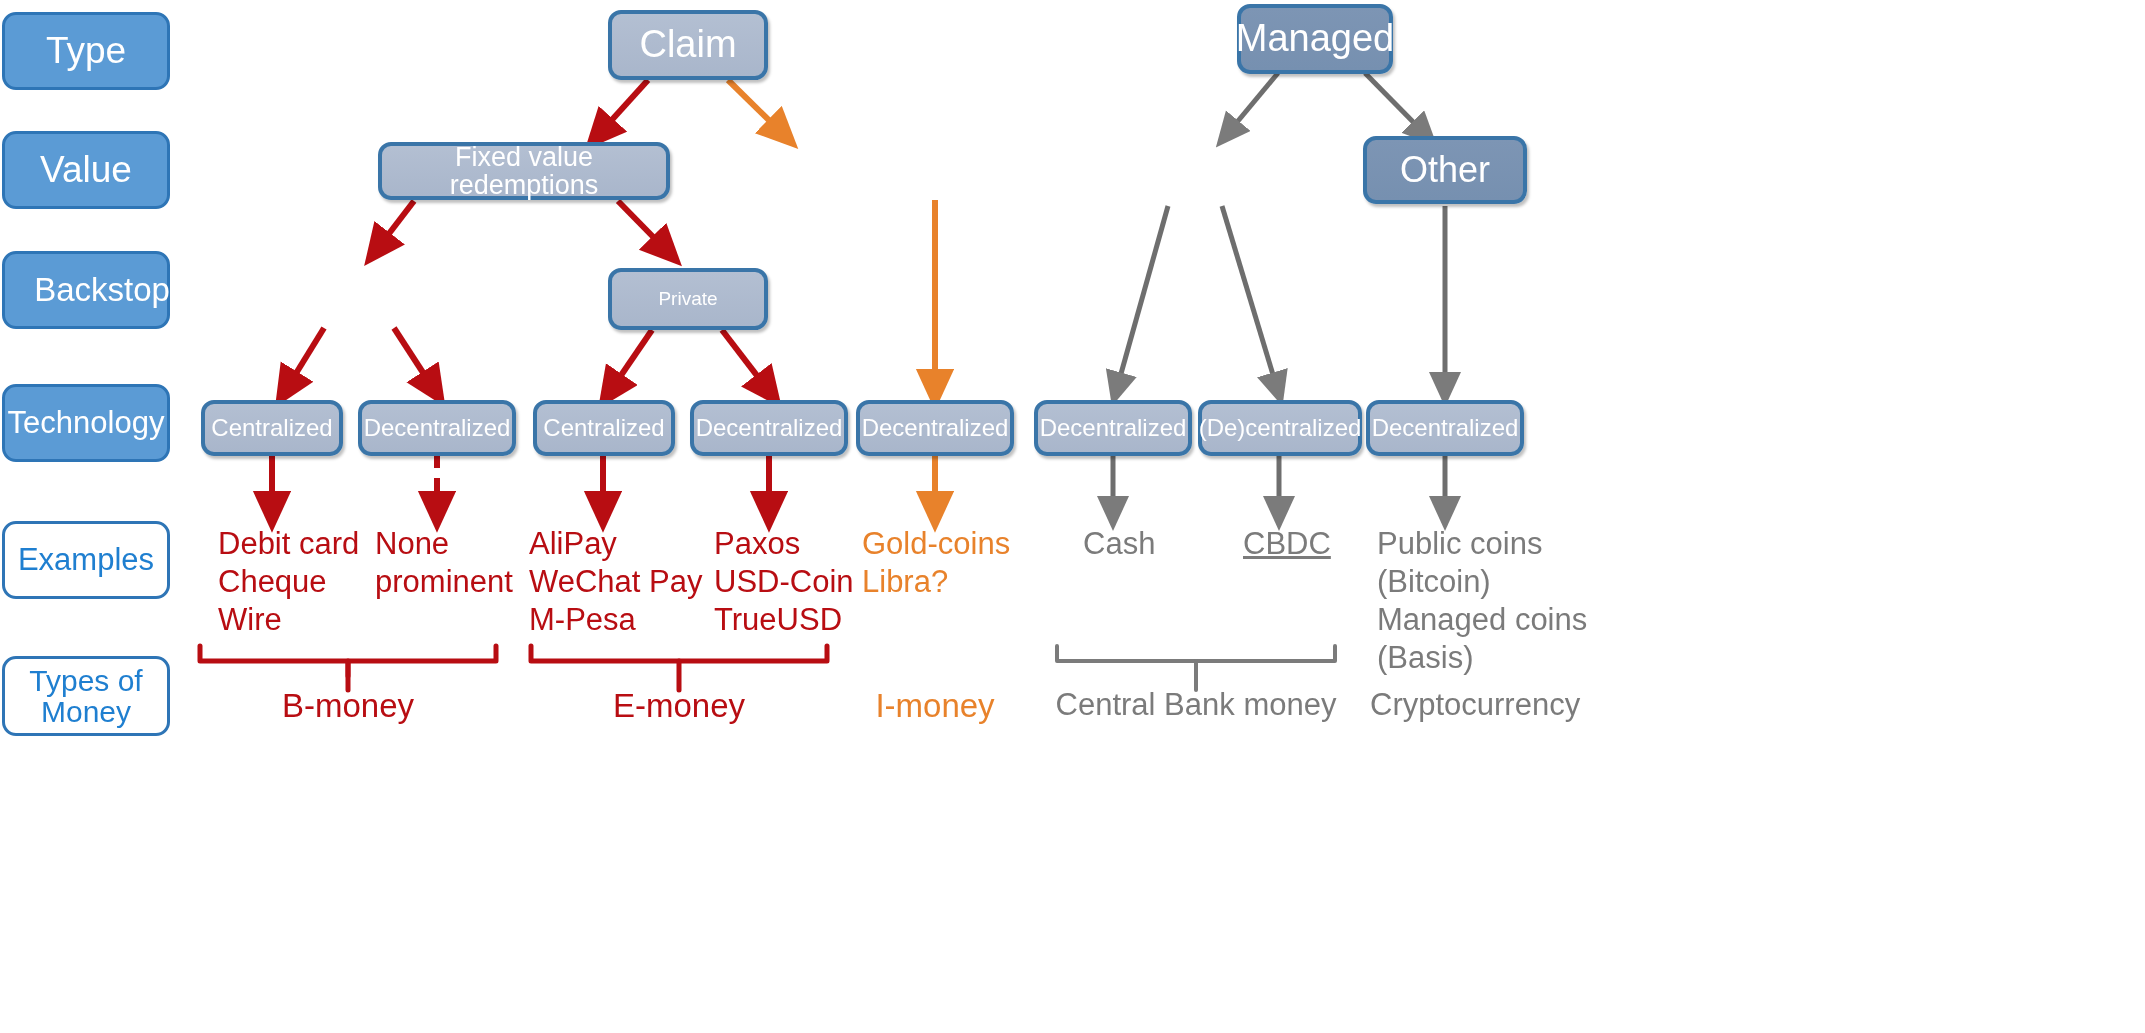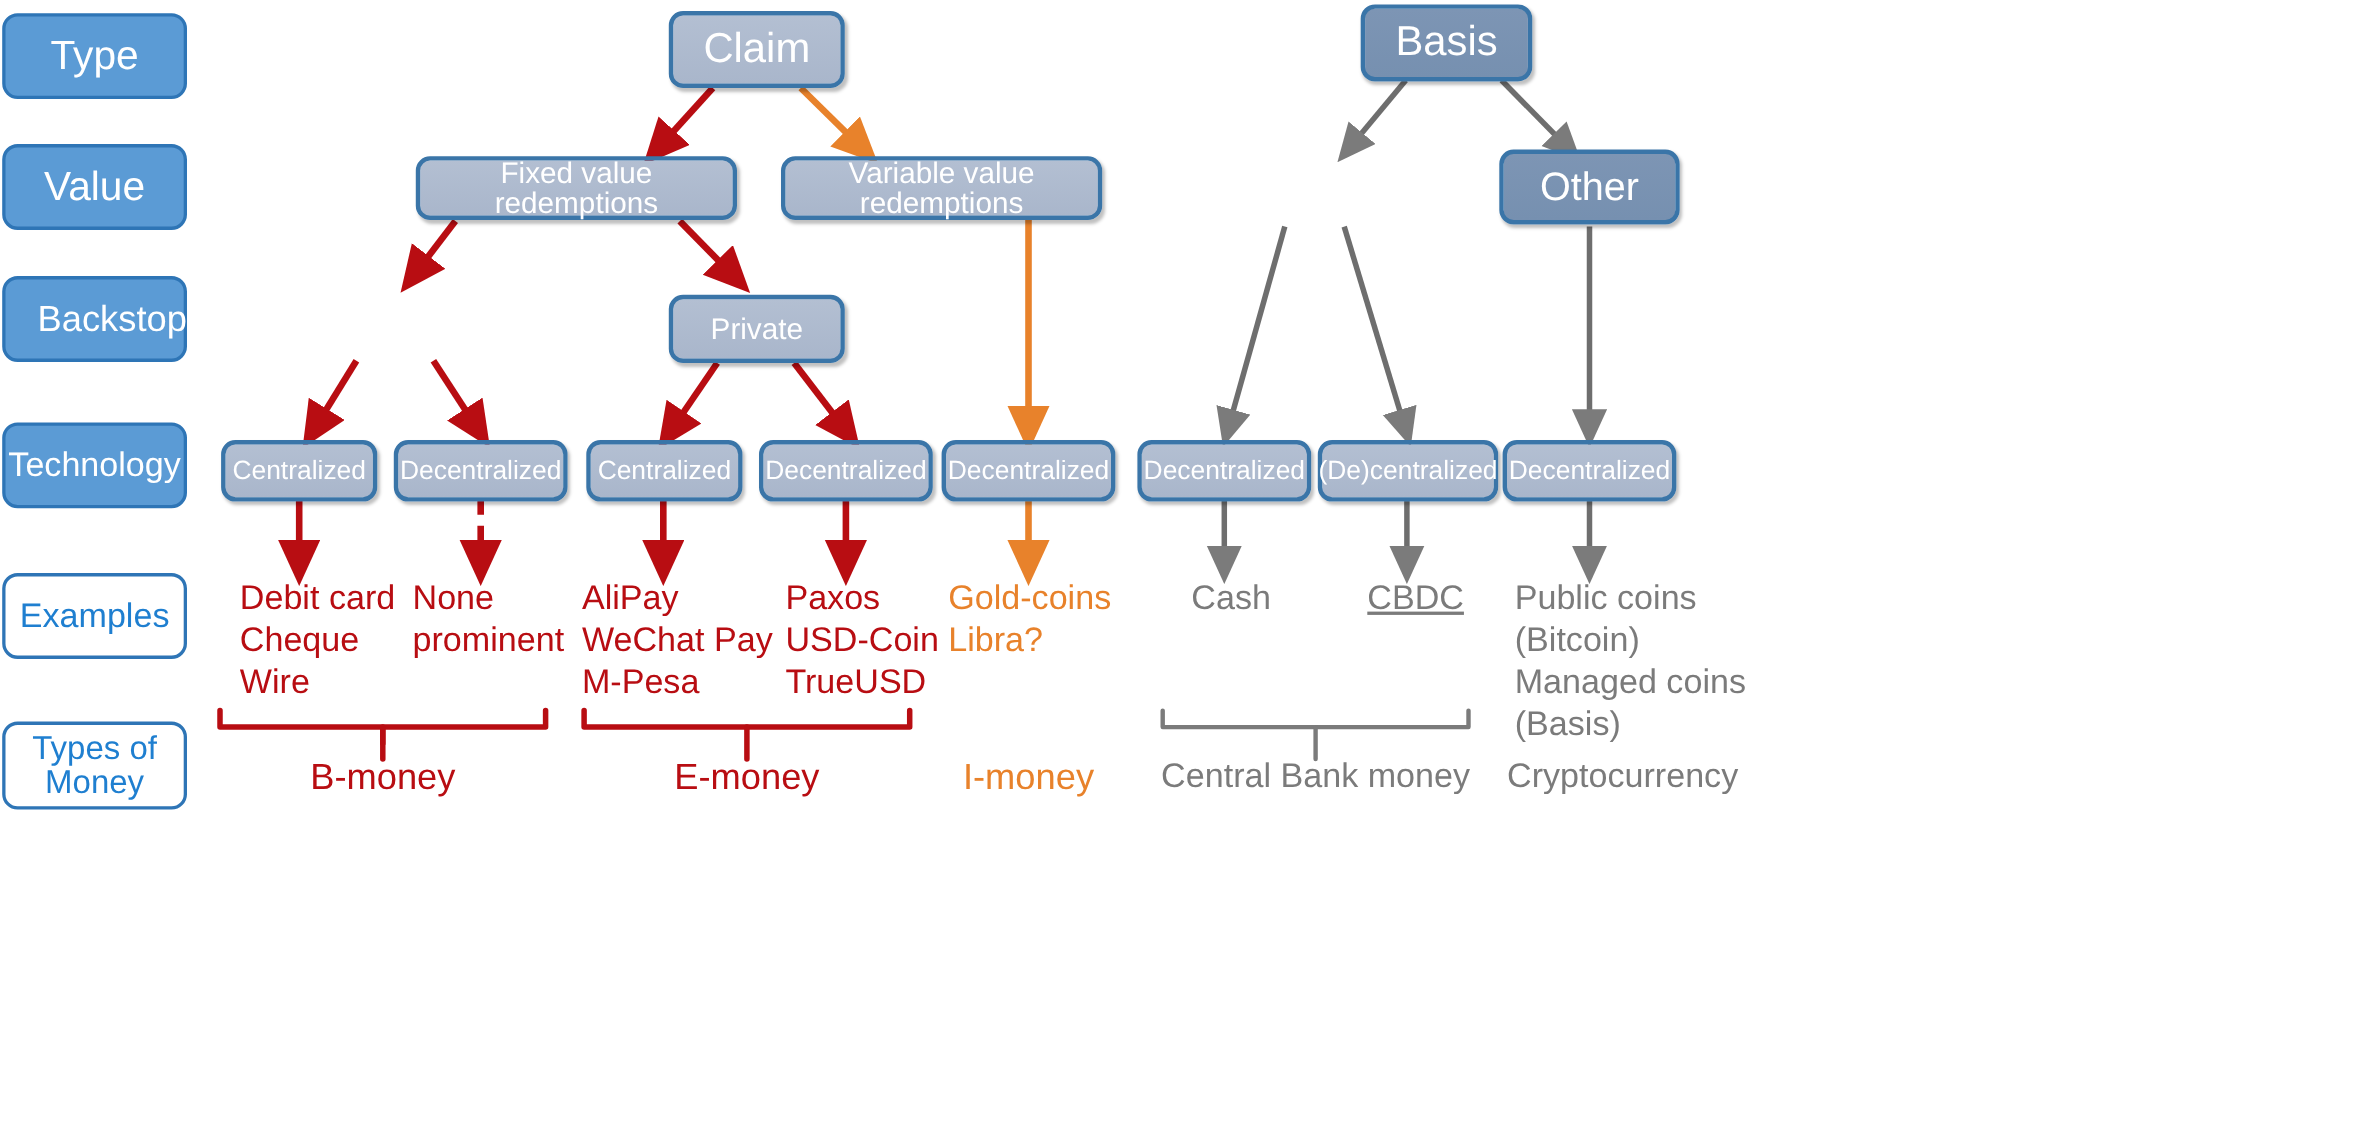--- a/index.html
+++ b/index.html
@@ -170,34 +170,31 @@
   </div>
   <div class="rowlabel hollow" style="left:2px;top:656px;width:168px;height:80px;font-size:30px;white-space:pre-line;">
     <span>Types of
 Money</span>
   </div>
 
   <div class="node light" style="left:608px;top:10px;width:160px;height:70px;font-size:38px;">
     <span>Claim</span>
   </div>
   <div class="node dark" style="left:1237px;top:4px;width:156px;height:70px;font-size:38px;">
-    <span>Basis</span>
+    <span>Managed</span>
   </div>
 
   <div class="node light" style="left:378px;top:142px;width:292px;height:58px;font-size:27px;">
     <span>Fixed value redemptions</span>
   </div>
-  <div class="node light" style="left:710px;top:142px;width:292px;height:58px;font-size:27px;">
-    <span>Variable value redemptions</span>
-  </div>
   <div class="node dark" style="left:1363px;top:136px;width:164px;height:68px;font-size:36px;">
     <span>Other</span>
   </div>
 
-  <div class="node light" style="left:608px;top:268px;width:160px;height:62px;font-size:27px;">
+  <div class="node light" style="left:608px;top:268px;width:160px;height:62px;font-size:19px;">
     <span>Private</span>
   </div>
 
   <div class="node light" style="left:201px;top:400px;width:142px;height:56px;font-size:24px;">
     <span>Centralized</span>
   </div>
   <div class="node light" style="left:358px;top:400px;width:158px;height:56px;font-size:24px;">
     <span>Decentralized</span>
   </div>
   <div class="node light" style="left:533px;top:400px;width:142px;height:56px;font-size:24px;">

